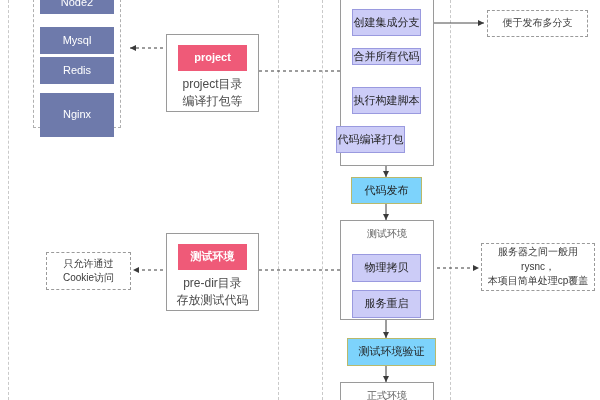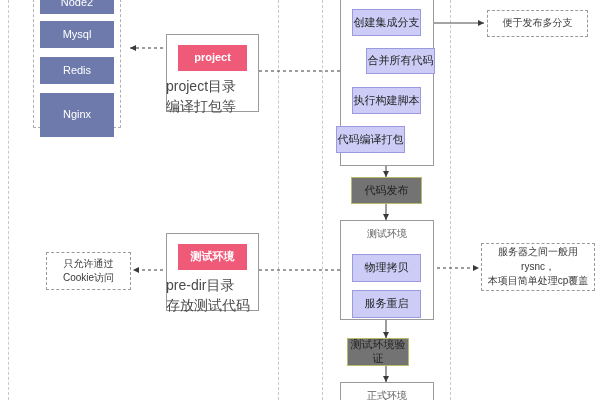--- a/index.html
+++ b/index.html
@@ -60,21 +60,21 @@
   
   .node-lav {
     background: #ccccf7;
     border: 1px solid #9a9adf;
     color: #1f1f1f;
     font-size: 11px;
   }
 
   
   .node-yellow {
-    background: #737373;
+    background: #7dd3fc;
     border: 1px solid #b9b96b;
     color: #1f1f1f;
     font-size: 11px;
   }
 
   
   .frame {
     background: #ffffff;
     border: 1px solid #9a9a9a;
   }
@@ -97,21 +97,22 @@
     justify-content: center;
     text-align: center;
     line-height: 1.45;
     white-space: pre-line;
   }
 
   
   .caption {
     position: absolute;
     left: 0; right: 0;
-    font-size: 14px;
+    text-align: center;
+    font-size: 12px;
     color: #4a4a4a;
     line-height: 1.45;
     white-space: pre-line;
   }
 
   
   .group-dashed {
     border: 1px dashed #b0b0b0;
     background: transparent;
   }
@@ -152,43 +153,43 @@
     <path d="M386,366 L386,382" stroke="#3a3a3a" stroke-width="1" fill="none" marker-end="url(#ah)"></path>
 
     <path d="M340,270 L253,270" stroke="#3a3a3a" stroke-width="1" stroke-dasharray="3,3" fill="none" marker-end="url(#ah)"></path>
 
     <path d="M175,270 L133,270" stroke="#3a3a3a" stroke-width="1" stroke-dasharray="3,3" fill="none" marker-end="url(#ah)"></path>
   </svg>
 
   <div class="abs group-dashed" style="left:33px; top:-6px; width:88px; height:134px;"></div>
 
   <div class="abs node node-slate" style="left:40px; top:-8px; width:74px; height:22px;">Node2</div>
-  <div class="abs node node-slate" style="left:40px; top:21px; width:74px; height:27px;">Mysql</div>
+  <div class="abs node node-slate" style="left:40px; top:27px; width:74px; height:27px;">Mysql</div>
   <div class="abs node node-slate" style="left:40px; top:57px; width:74px; height:27px;">Redis</div>
   <div class="abs node node-slate" style="left:40px; top:93px; width:74px; height:44px;">Nginx</div>
 
   <div class="abs frame" style="left:166px; top:34px; width:93px; height:78px;"></div>
   <div class="abs node node-pink" style="left:178px; top:45px; width:69px; height:26px;">project</div>
   <div class="abs caption" style="left:166px; top:76px; width:93px;">project目录
 编译打包等</div>
 
   <div class="abs frame" style="left:340px; top:-6px; width:94px; height:172px;"></div>
   <div class="abs node node-lav" style="left:352px; top:9px; width:69px; height:27px;">创建集成分支</div>
-  <div class="abs node node-lav" style="left:366px; top:48px; width:69px; height:26px;">合并所有代码</div>
+  <div class="abs node node-lav" style="left:352px; top:48px; width:69px; height:17px;">合并所有代码</div>
   <div class="abs node node-lav" style="left:352px; top:87px; width:69px; height:27px;">执行构建脚本</div>
   <div class="abs node node-lav" style="left:336px; top:126px; width:69px; height:27px;">代码编译打包</div>
 
   <div class="abs node node-yellow" style="left:351px; top:177px; width:71px; height:27px;">代码发布</div>
 
   <div class="abs frame" style="left:340px; top:220px; width:94px; height:100px;"></div>
   <div class="abs frame-title" style="left:340px; top:227px; width:94px;">测试环境</div>
   <div class="abs node node-lav" style="left:352px; top:254px; width:69px; height:28px;">物理拷贝</div>
   <div class="abs node node-lav" style="left:352px; top:290px; width:69px; height:28px;">服务重启</div>
 
-  <div class="abs node node-yellow" style="left:347px; top:338px; width:62px; height:28px;">测试环境验证</div>
+  <div class="abs node node-yellow" style="left:347px; top:338px; width:89px; height:28px;">测试环境验证</div>
 
   <div class="abs frame" style="left:340px; top:382px; width:94px; height:40px;"></div>
   <div class="abs frame-title" style="left:340px; top:389px; width:94px;">正式环境</div>
 
   <div class="abs frame" style="left:166px; top:233px; width:93px; height:78px;"></div>
   <div class="abs node node-pink" style="left:178px; top:244px; width:69px; height:26px;">测试环境</div>
   <div class="abs note" style="left:487px; top:10px; width:101px; height:27px;">便于发布多分支</div>
 
   <div class="abs caption" style="left:166px; top:275px; width:93px;">pre-dir目录
 存放测试代码</div>

